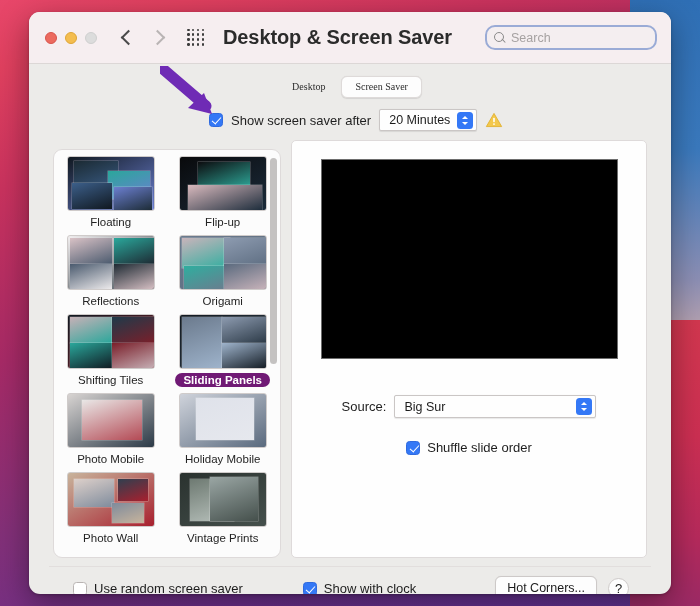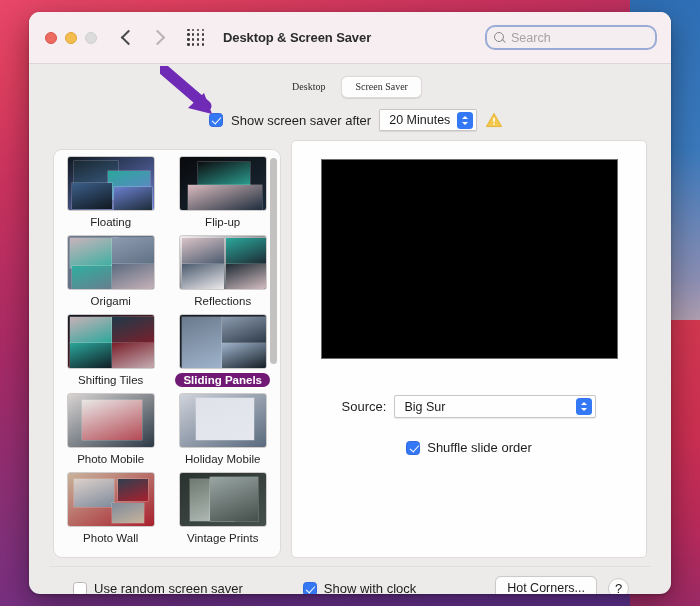--- a/index.html
+++ b/index.html
@@ -67,21 +67,21 @@
 
   .grid-icon {
     margin-left: 24px; width: 18px; height: 18px;
     display: grid; grid-template-columns: repeat(4,1fr); grid-template-rows: repeat(4,1fr);
     gap: 1.5px;
   }
   .grid-icon i { background: #3c3c3c; border-radius: 50%; width: 2.6px; height: 2.6px; }
 
   .win-title {
     margin-left: 18px;
-    font-size: 13px; font-weight: bold; color: #2b2b2b;
+    font-size: 20px; font-weight: bold; color: #2b2b2b;
     letter-spacing: -.1px;
   }
 
   .search-wrap {
     margin-left: auto;
     width: 172px; height: 25px;
     background: #f4eef0;
     border: 2.5px solid #9aabd6;
     border-radius: 10px;
     display: flex; align-items: center;
@@ -330,36 +330,36 @@
                 <div class="saver-name">Floating</div>
               </div>
               <div class="saver">
                 <div class="thumb" style="background: linear-gradient(150deg, rgb(9, 10, 12), rgb(27, 43, 58));">
                   <div class="tile" style="left: 18px; top: 5px; width: 52px; height: 28px; background: linear-gradient(160deg, rgb(13, 13, 16), rgb(47, 174, 159)); box-shadow: rgba(255, 255, 255, 0.35) 0px 0px 0px 0.5px;"></div>
                   <div class="tile" style="left: 8px; top: 28px; width: 74px; height: 26px; background: linear-gradient(160deg, rgb(216, 185, 189), rgb(27, 43, 58)); box-shadow: rgba(255, 255, 255, 0.35) 0px 0px 0px 0.5px;"></div>
                 </div>
                 <div class="saver-name">Flip-up</div>
               </div>
               <div class="saver">
+                <div class="thumb" style="background: linear-gradient(150deg, rgb(241, 238, 239), rgb(30, 42, 51));">
+                  <div class="tile" style="left: 2px; top: 2px; width: 42px; height: 26px; background: linear-gradient(160deg, rgb(217, 194, 198), rgb(74, 90, 110)); box-shadow: rgba(255, 255, 255, 0.35) 0px 0px 0px 0.5px;"></div>
+                  <div class="tile" style="left: 46px; top: 2px; width: 40px; height: 26px; background: linear-gradient(160deg, rgb(42, 167, 155), rgb(30, 42, 51)); box-shadow: rgba(255, 255, 255, 0.35) 0px 0px 0px 0.5px;"></div>
+                  <div class="tile" style="left: 2px; top: 28px; width: 42px; height: 26px; background: linear-gradient(160deg, rgb(74, 90, 110), rgb(241, 238, 239)); box-shadow: rgba(255, 255, 255, 0.35) 0px 0px 0px 0.5px;"></div>
+                  <div class="tile" style="left: 46px; top: 28px; width: 40px; height: 26px; background: linear-gradient(160deg, rgb(30, 42, 51), rgb(217, 194, 198)); box-shadow: rgba(255, 255, 255, 0.35) 0px 0px 0px 0.5px;"></div>
+                </div>
+                <div class="saver-name">Reflections</div>
+              </div>
+              <div class="saver">
                 <div class="thumb" style="background: linear-gradient(150deg, rgb(108, 123, 142), rgb(90, 106, 126));">
                   <div class="tile" style="left: 2px; top: 2px; width: 48px; height: 30px; background: linear-gradient(160deg, rgb(201, 180, 187), rgb(47, 174, 159)); box-shadow: rgba(255, 255, 255, 0.35) 0px 0px 0px 0.5px;"></div>
                   <div class="tile" style="left: 44px; top: 2px; width: 42px; height: 32px; background: linear-gradient(160deg, rgb(141, 155, 176), rgb(90, 106, 126)); box-shadow: rgba(255, 255, 255, 0.35) 0px 0px 0px 0.5px;"></div>
                   <div class="tile" style="left: 4px; top: 30px; width: 44px; height: 24px; background: linear-gradient(160deg, rgb(47, 174, 159), rgb(108, 123, 142)); box-shadow: rgba(255, 255, 255, 0.35) 0px 0px 0px 0.5px;"></div>
                   <div class="tile" style="left: 44px; top: 28px; width: 42px; height: 26px; background: linear-gradient(160deg, rgb(90, 106, 126), rgb(201, 180, 187)); box-shadow: rgba(255, 255, 255, 0.35) 0px 0px 0px 0.5px;"></div>
                 </div>
                 <div class="saver-name">Origami</div>
-              </div>
-              <div class="saver">
-                <div class="thumb" style="background: linear-gradient(150deg, rgb(241, 238, 239), rgb(30, 42, 51));">
-                  <div class="tile" style="left: 2px; top: 2px; width: 42px; height: 26px; background: linear-gradient(160deg, rgb(217, 194, 198), rgb(74, 90, 110)); box-shadow: rgba(255, 255, 255, 0.35) 0px 0px 0px 0.5px;"></div>
-                  <div class="tile" style="left: 46px; top: 2px; width: 40px; height: 26px; background: linear-gradient(160deg, rgb(42, 167, 155), rgb(30, 42, 51)); box-shadow: rgba(255, 255, 255, 0.35) 0px 0px 0px 0.5px;"></div>
-                  <div class="tile" style="left: 2px; top: 28px; width: 42px; height: 26px; background: linear-gradient(160deg, rgb(74, 90, 110), rgb(241, 238, 239)); box-shadow: rgba(255, 255, 255, 0.35) 0px 0px 0px 0.5px;"></div>
-                  <div class="tile" style="left: 46px; top: 28px; width: 40px; height: 26px; background: linear-gradient(160deg, rgb(30, 42, 51), rgb(217, 194, 198)); box-shadow: rgba(255, 255, 255, 0.35) 0px 0px 0px 0.5px;"></div>
-                </div>
-                <div class="saver-name">Reflections</div>
               </div>
               <div class="saver">
                 <div class="thumb" style="background: linear-gradient(150deg, rgb(16, 24, 32), rgb(122, 31, 42));">
                   <div class="tile" style="left: 2px; top: 2px; width: 42px; height: 26px; background: linear-gradient(160deg, rgb(199, 177, 183), rgb(42, 167, 155)); box-shadow: rgba(255, 255, 255, 0.35) 0px 0px 0px 0.5px;"></div>
                   <div class="tile" style="left: 44px; top: 2px; width: 42px; height: 26px; background: linear-gradient(160deg, rgb(30, 58, 74), rgb(122, 31, 42)); box-shadow: rgba(255, 255, 255, 0.35) 0px 0px 0px 0.5px;"></div>
                   <div class="tile" style="left: 2px; top: 28px; width: 42px; height: 26px; background: linear-gradient(160deg, rgb(42, 167, 155), rgb(16, 24, 32)); box-shadow: rgba(255, 255, 255, 0.35) 0px 0px 0px 0.5px;"></div>
                   <div class="tile" style="left: 44px; top: 28px; width: 42px; height: 26px; background: linear-gradient(160deg, rgb(122, 31, 42), rgb(199, 177, 183)); box-shadow: rgba(255, 255, 255, 0.35) 0px 0px 0px 0.5px;"></div>
                 </div>
                 <div class="saver-name">Shifting Tiles</div>
               </div>

